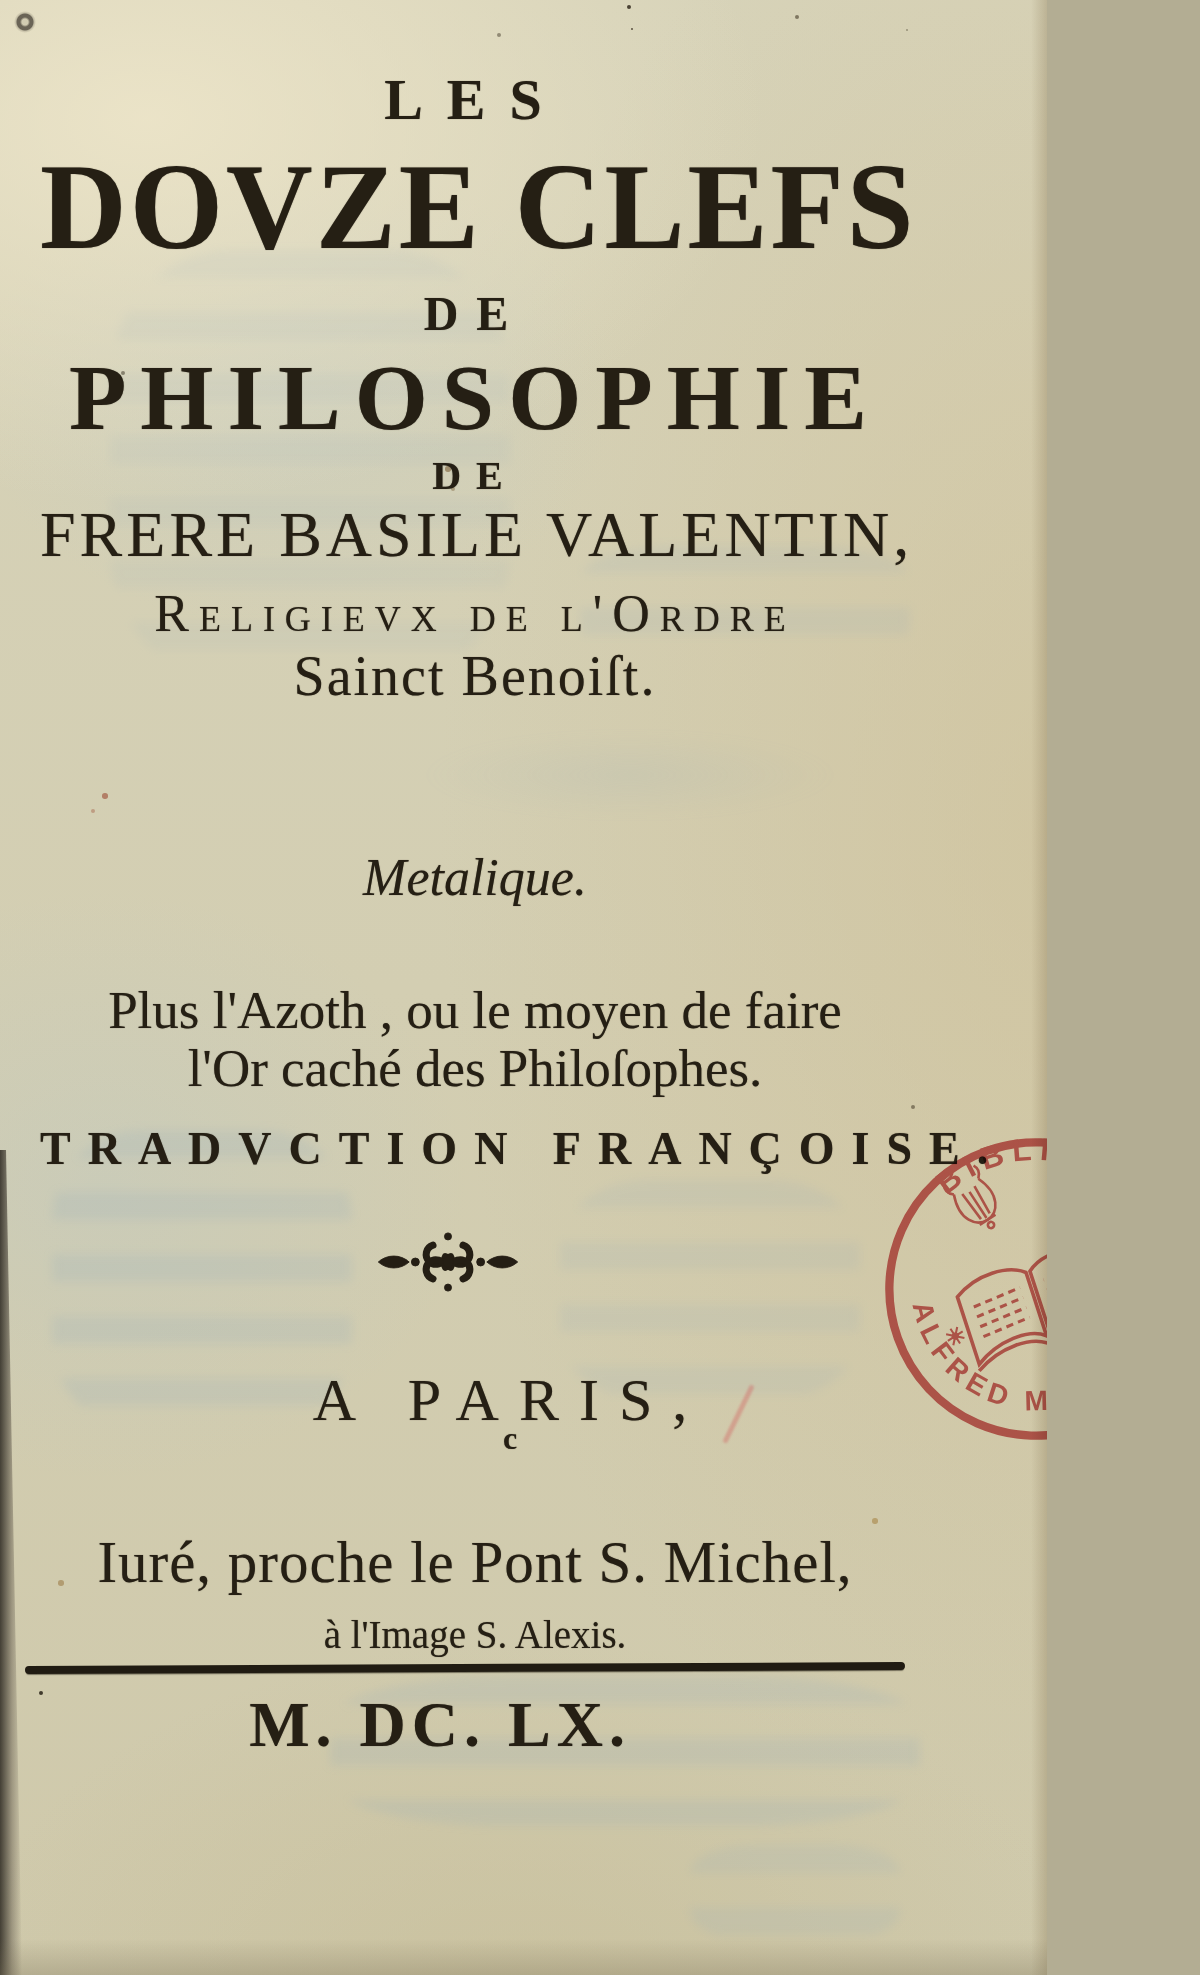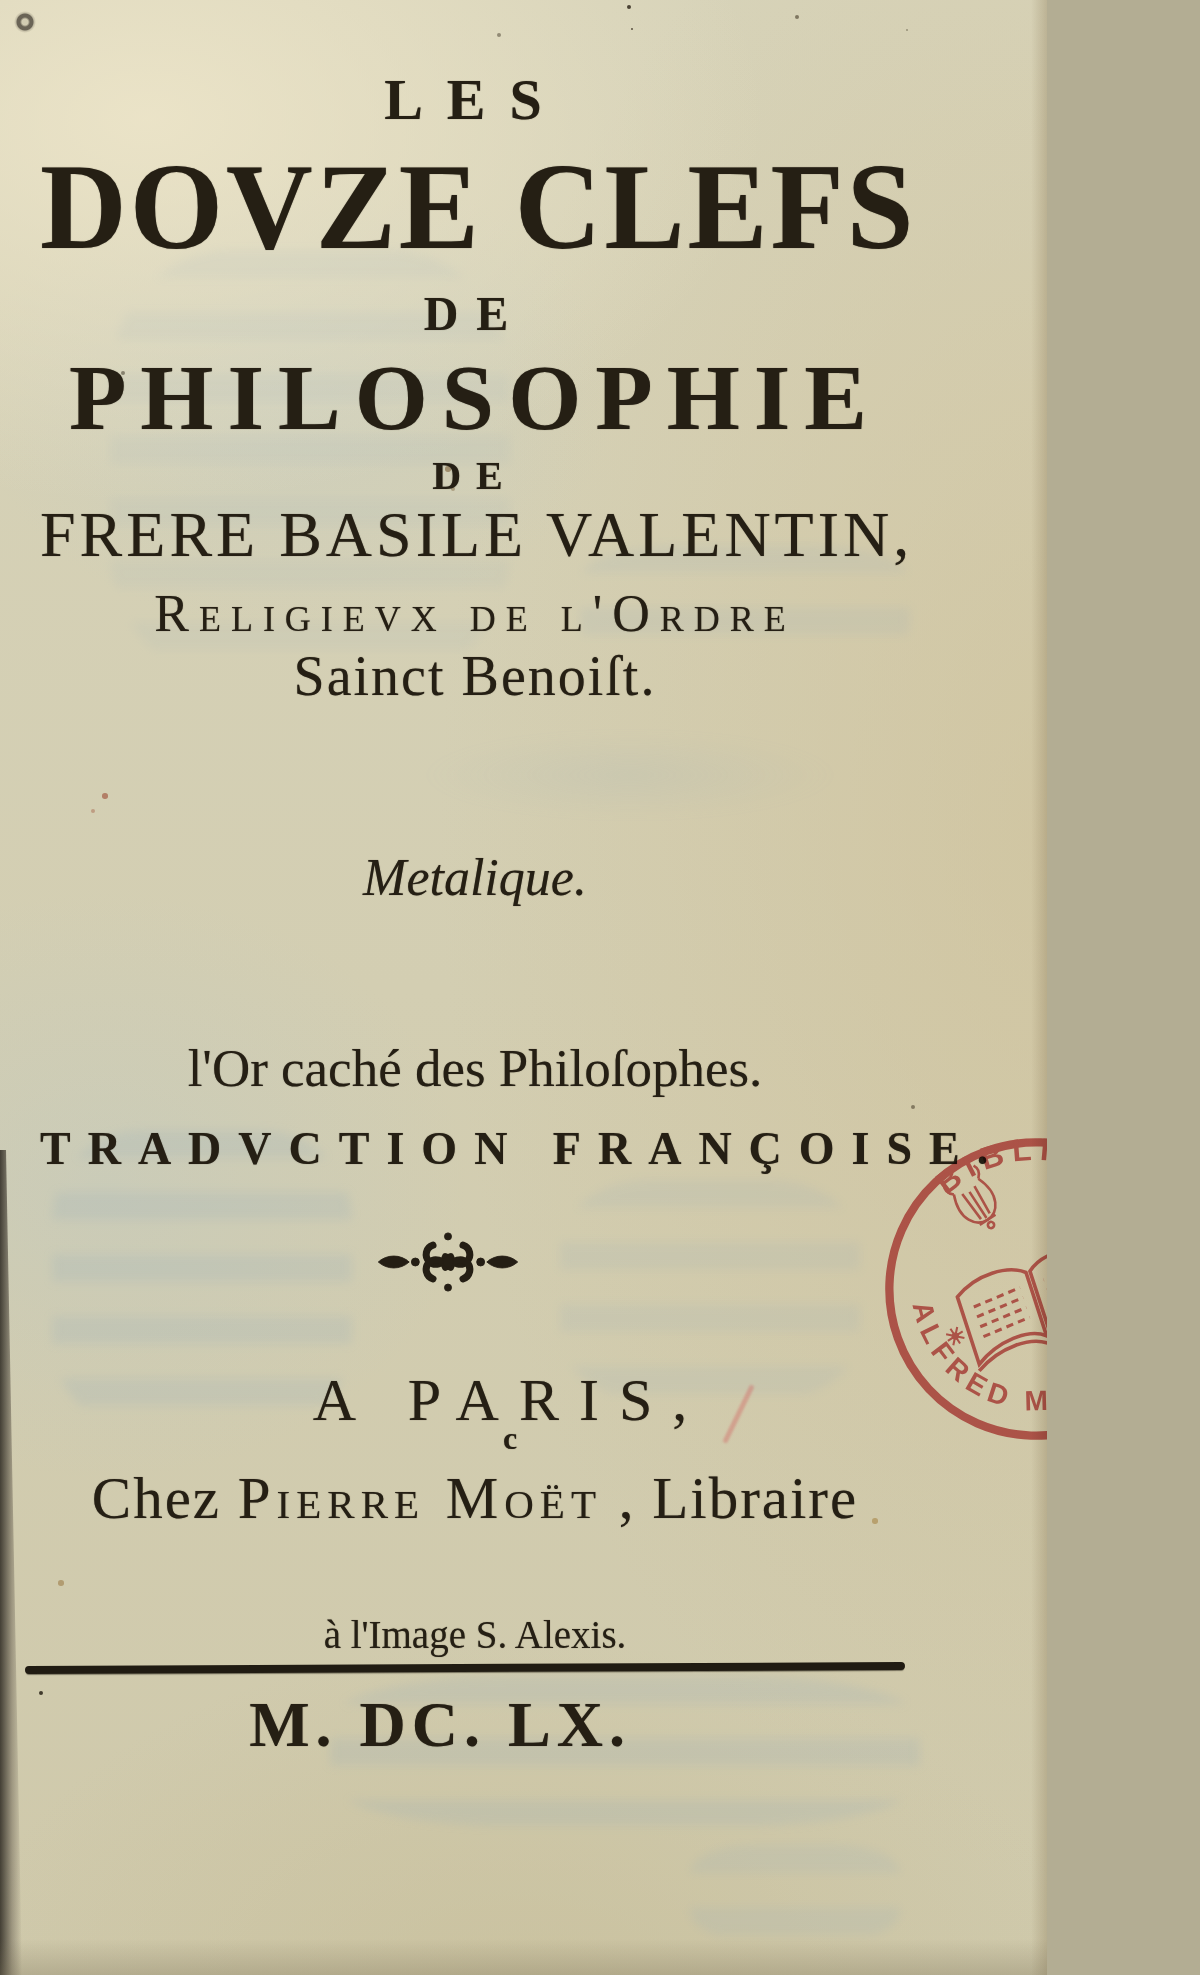--- a/index.html
+++ b/index.html
@@ -89,20 +89,21 @@
   <div class="line t-les">LES</div>
   <div class="line t-douze">DOVZE CLEFS</div>
   <div class="line t-de1">DE</div>
   <div class="line t-philo">PHILOSOPHIE</div>
   <div class="line t-de2">DE</div>
   <div class="line t-frere">FRERE BASILE VALENTIN,</div>
   <div class="line t-sainct">Sainct Benoiſt.</div>
   <div class="line t-relig">Religievx de l'Ordre</div>
 
   <div class="line t-ital2">Metalique.</div>
+  <div class="line t-azoth1">Plus l'Azoth , ou le moyen de faire</div>
   <div class="line t-azoth2">l'Or caché des Philoſophes.</div>
   <div class="line t-trad">TRADVCTION FRANÇOISE.</div>
 
   <div class="ornament">
     <svg width="150" height="80" viewBox="0 0 170 84">
       <g fill="#241e14" stroke="#241e14">
         <path d="M6,42 C16,33 31,33 41,42 C31,51 16,51 6,42 Z"></path>
         <path d="M164,42 C154,33 139,33 129,42 C139,51 154,51 164,42 Z"></path>
         <circle cx="48" cy="42" r="4.5"></circle>
           <circle cx="122" cy="42" r="4.5"></circle>
@@ -171,20 +172,18 @@
             <path d="M-9,0 L9,0 M0,-9 L0,9 M-6,-6 L6,6 M-6,6 L6,-6"></path>
               <circle r="2.5" fill="#cc5457"></circle>
           </g>
         </g>
       </g>
     </svg>
   </div>
 
   <div class="line t-paris">A PARIS,</div>
   <div class="line t-pressmark">c</div>
-  <div class="line t-chez">
-    <span>Chez </span><span class="pubname">Pierre Moët</span><span> , Libraire</span>
-  </div>
+  <div class="line t-iure">Iuré, proche le Pont S. Michel,</div>
   <div class="line t-image">à l'Image S. Alexis.</div>
   <div class="rule"></div>
   <div class="line t-date">M. DC. LX.</div>
 
 </div>
 
 </body></html>

